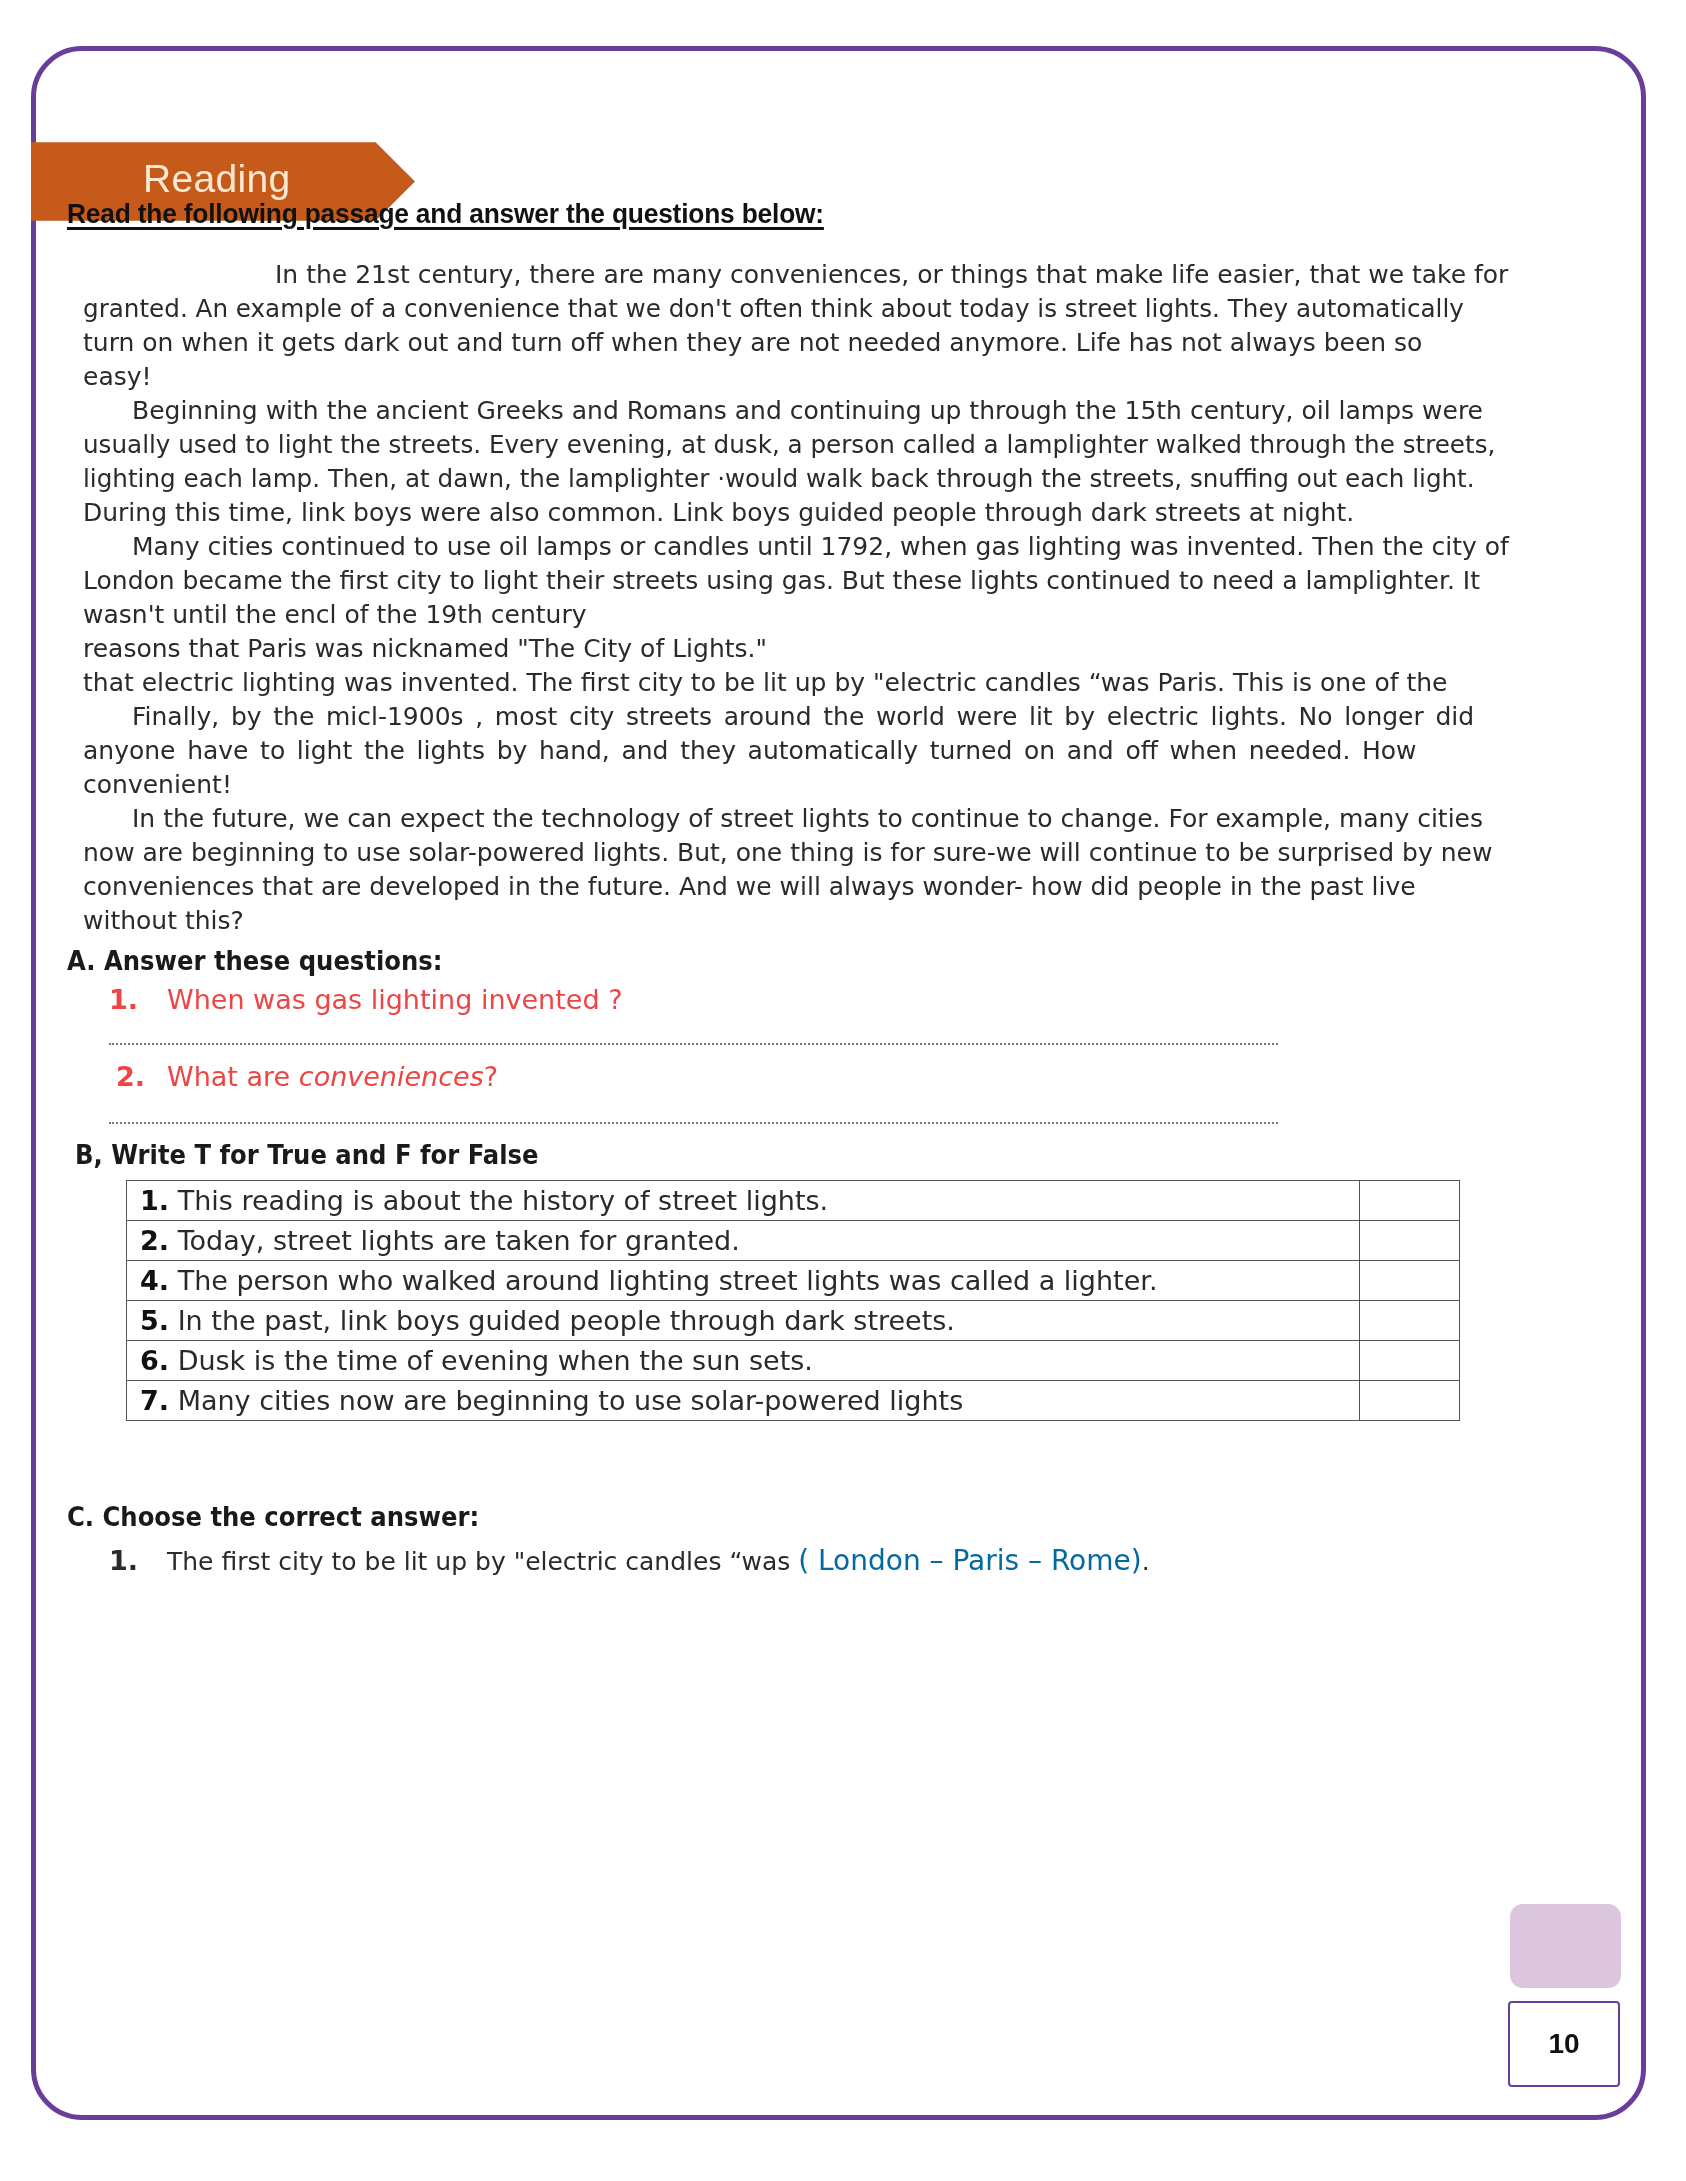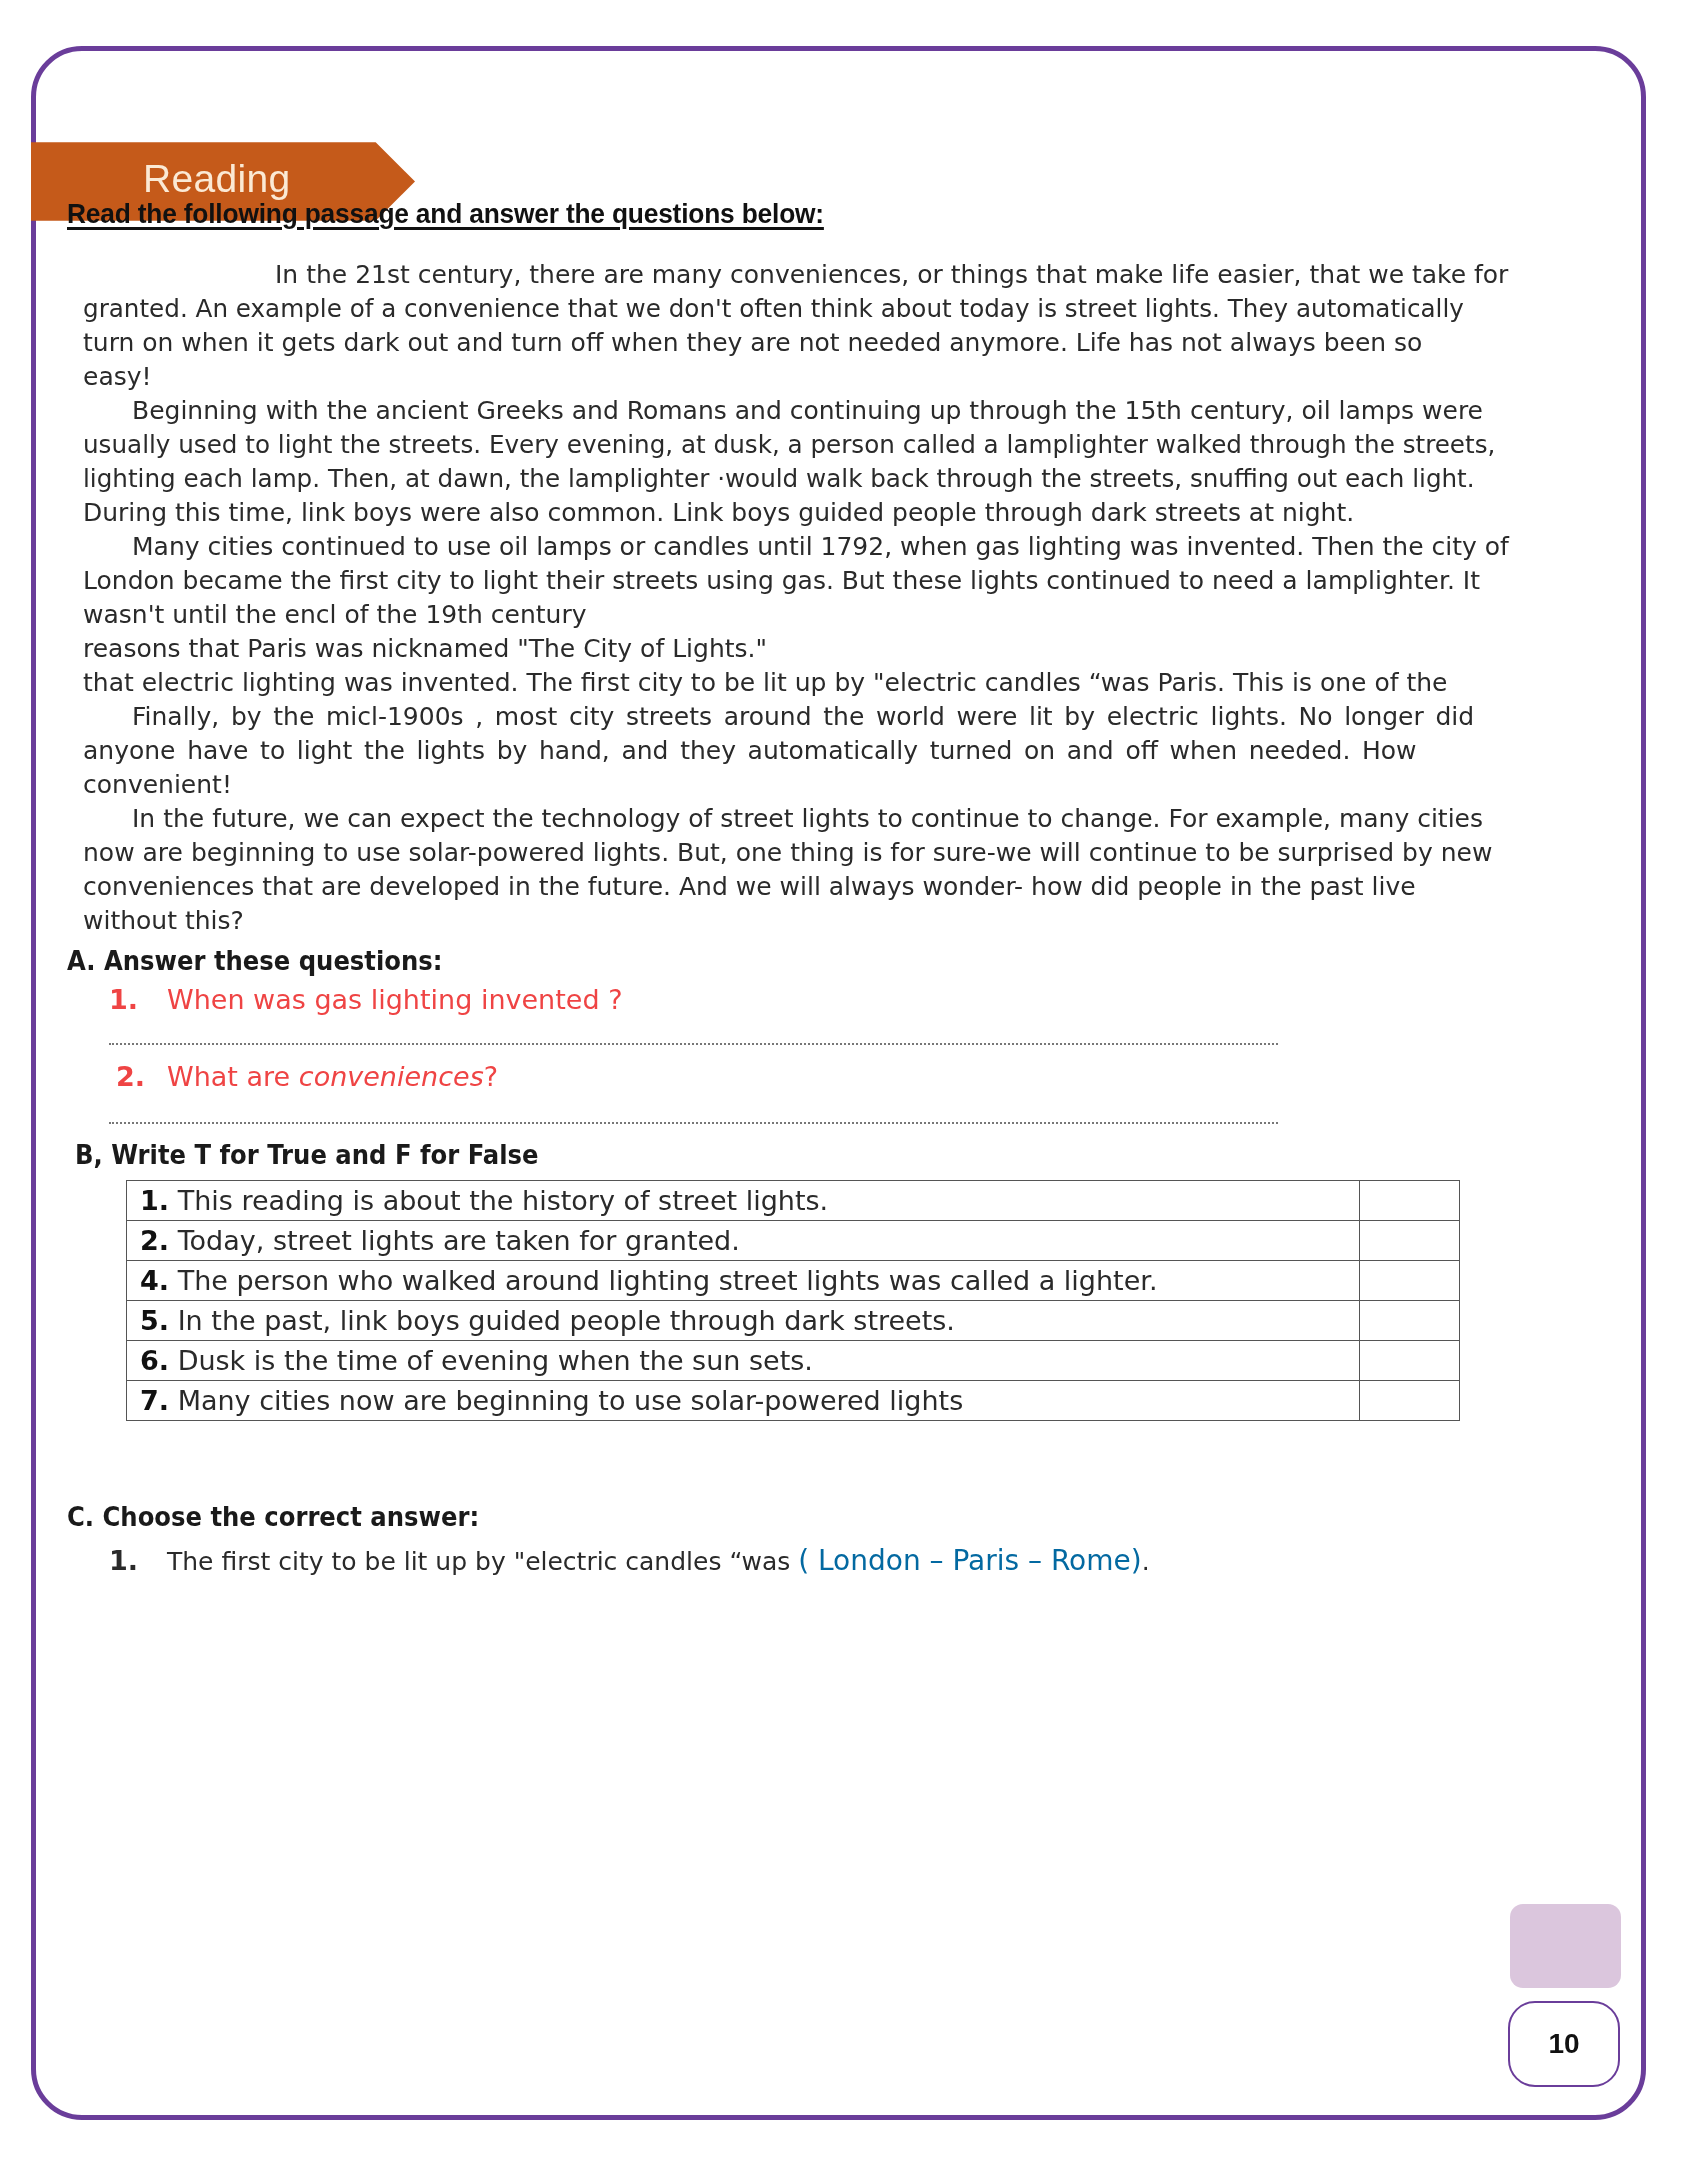--- a/index.html
+++ b/index.html
@@ -27,21 +27,21 @@
   table.tf td { border:1.9px solid #555; height:40px; padding:0 0 0 13px; font-size:27px; color:#2a2a2a;
                 white-space:nowrap; box-sizing:border-box;margin-left:12px; }
   table.tf td.ans { width:100px; padding:0; }
   table.tf td b { font-weight:bold; color:#111; }
   table.tf tr:nth-child(7) td { font-size:25px; }
   .choice { position:absolute; left:109px; top:1544px; font-size:25px; color:#2a2a2a; white-space:nowrap; }
   .choice .num { font-weight:bold; display:inline-block; width:58px; font-size:27px; }
   .choice .opts { font-weight:normal; color:#0369a1; font-size:28px; }
   .lilac { position:absolute; left:1510px; top:1904px; width:111px; height:84px; background:#dbc6dd; border-radius:13px; }
   .pagebox { position:absolute; left:1508px; top:2001px; width:112px; height:86px; border:2.8px solid #6a3d9a;
-             border-radius:27px; box-sizing:border-box; display:flex; align-items:center; justify-content:center;
+             border-radius:4px; box-sizing:border-box; display:flex; align-items:center; justify-content:center;
              font-family:"Liberation Sans", sans-serif; font-weight:bold; font-size:28px; color:#111; }
 </style>
 </head>
 <body>
 
 <div class="frame" style="border-color: rgb(106, 61, 154);"></div>
 
 <div class="banner">
   <svg width="384" height="79" viewBox="0 0 410 84">
     <polygon points="0,0 368,0 410,42 368,84 0,84" fill="#c55a1a"></polygon>

